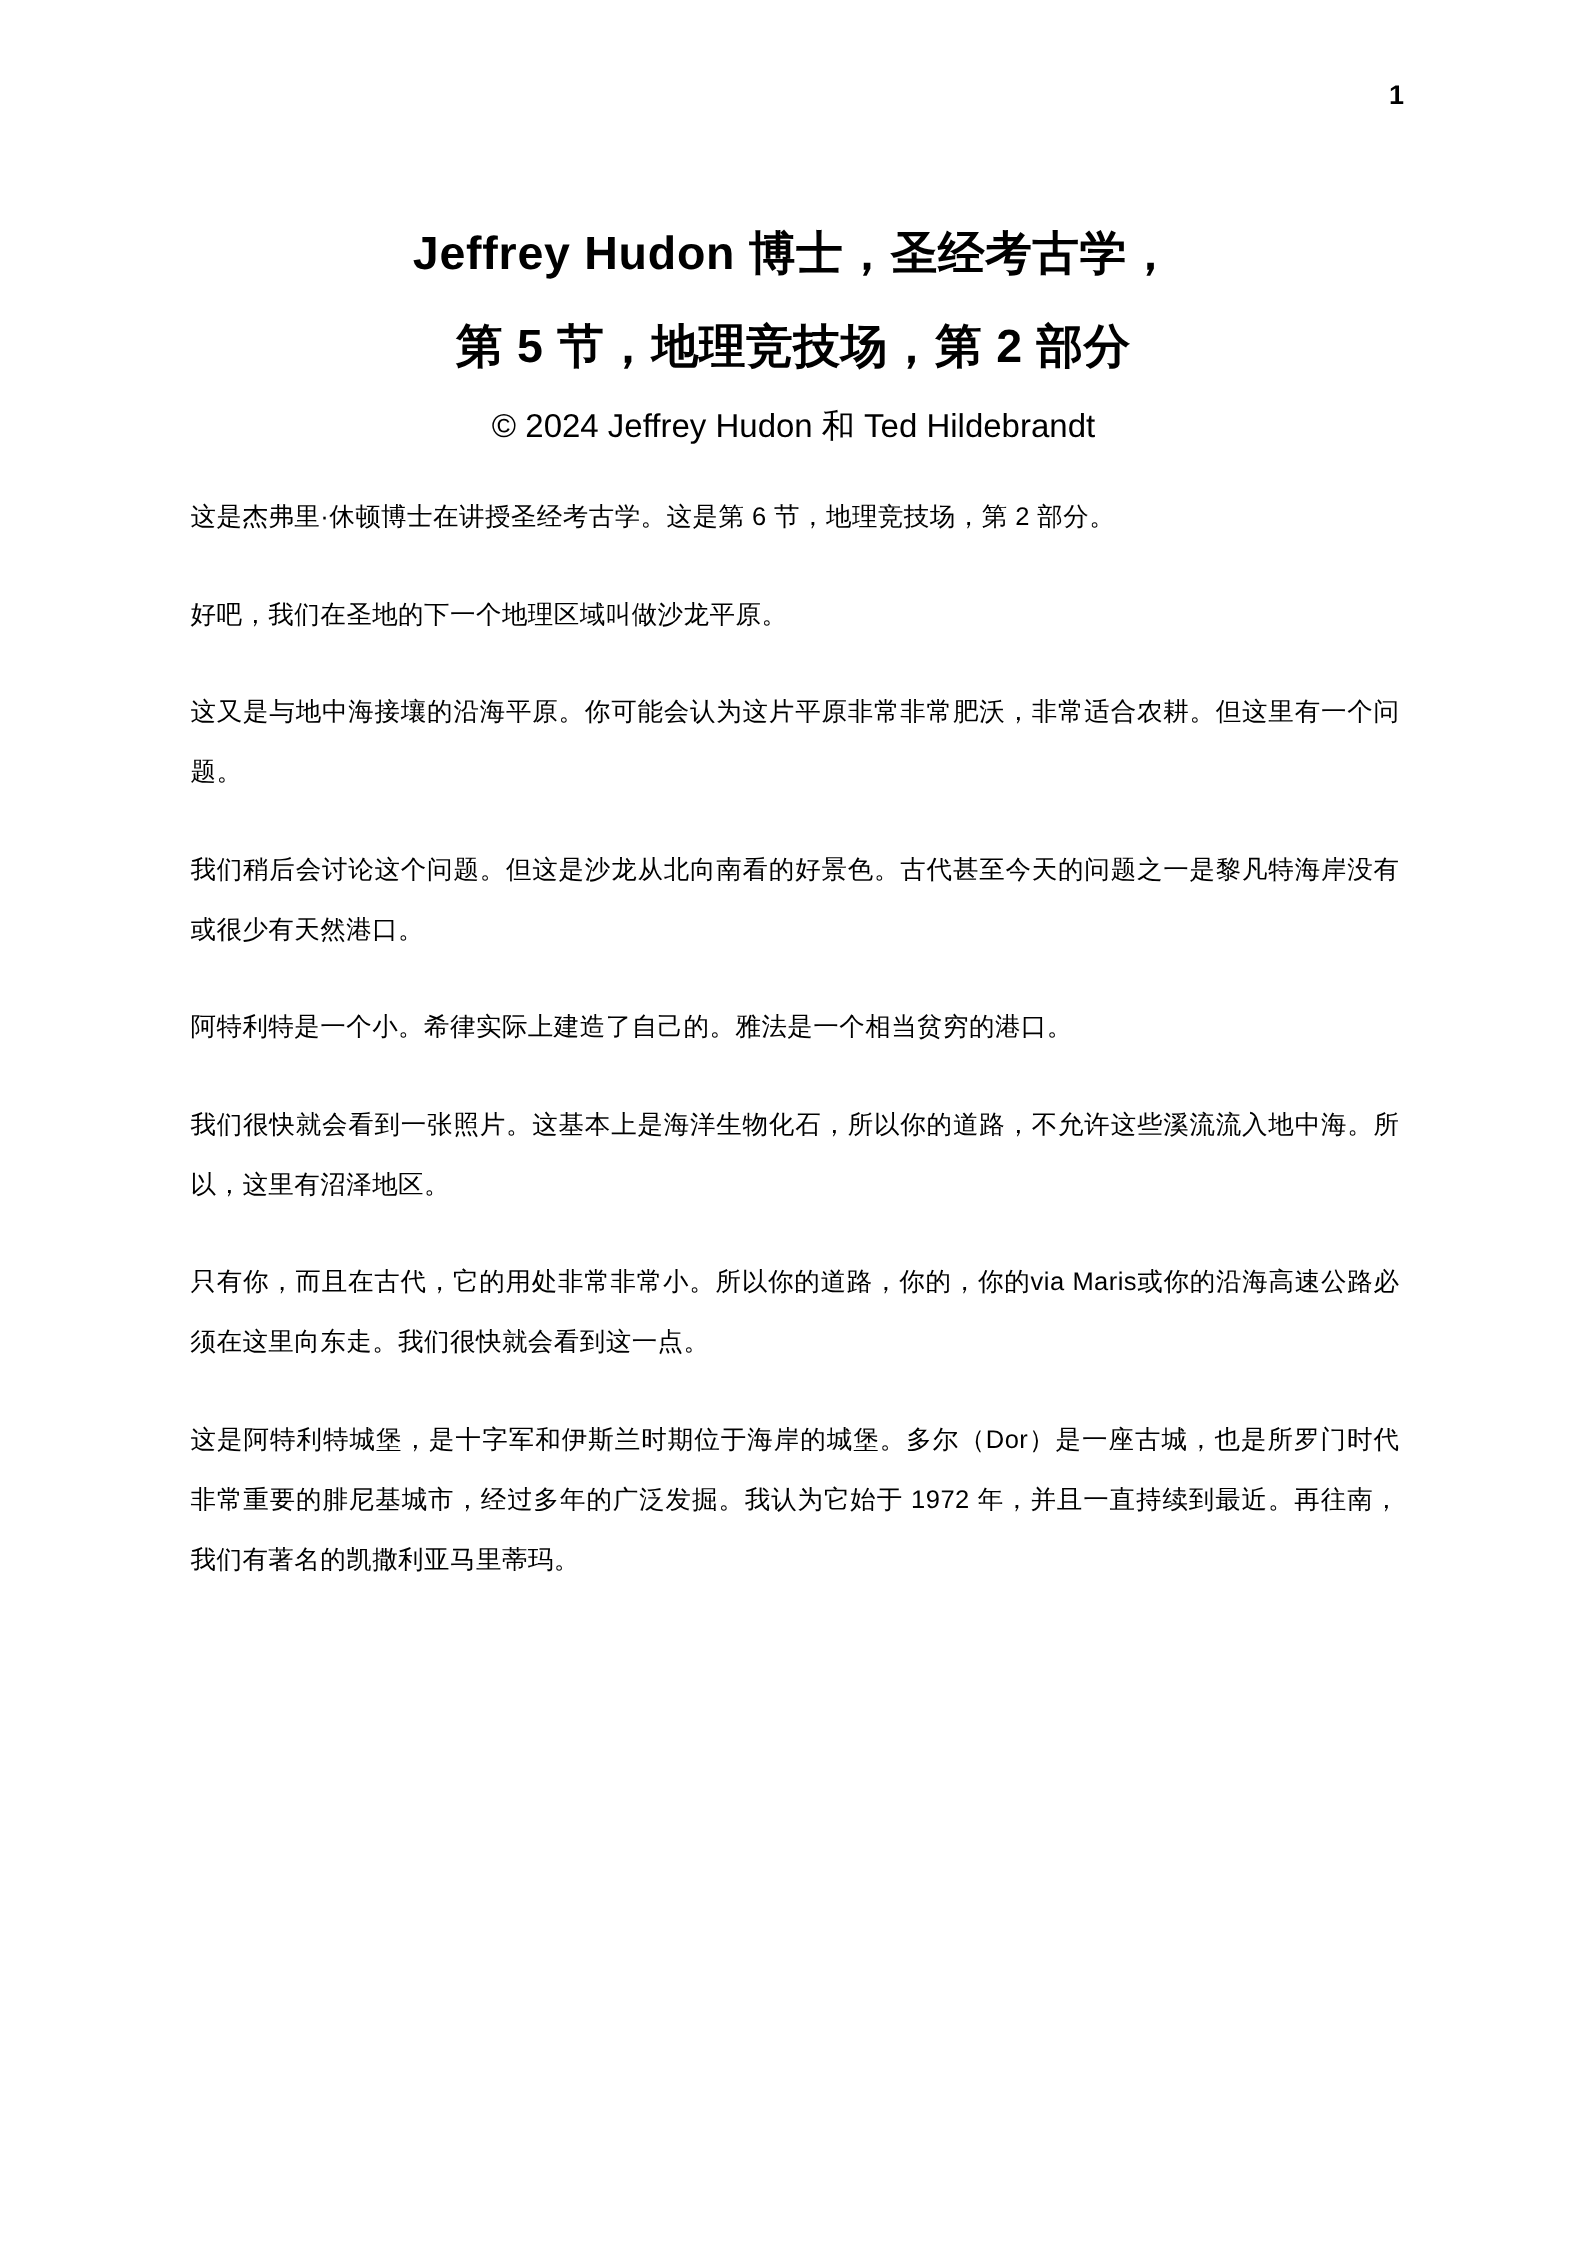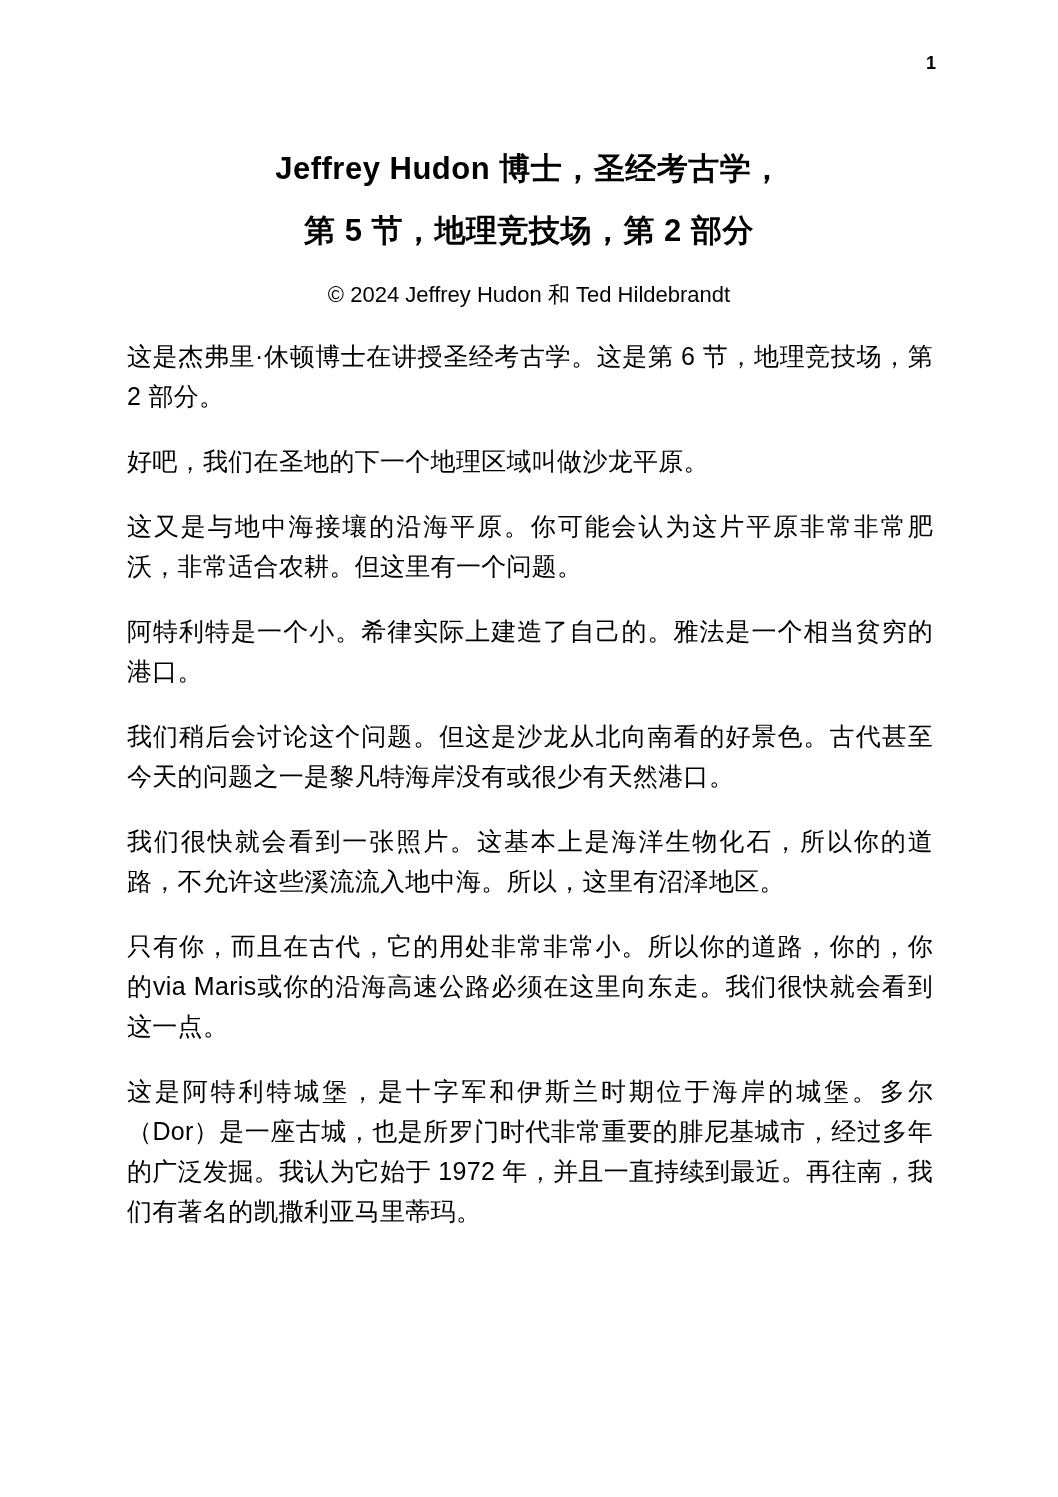--- a/index.html
+++ b/index.html
@@ -33,27 +33,27 @@
     font-size: 31px;
     font-weight: bold;
     line-height: 62px;
     letter-spacing: 0.5px;
     text-align: center;
   }
   .copyright {
     font-size: 22px;
     font-weight: normal;
     line-height: 30px;
-    margin-top: 18px;
+    margin-top: 7px;
   }
   .content {
     margin: 26px 125px 0 127px;
   }
   .para {
-    font-size: 25px;
+    font-size: 17px;
     line-height: 40px;
     margin: 0 0 25px 0;
     text-align: justify;
     letter-spacing: 0.3px;
   }
 </style>
 </head>
 <body>
 
 <div class="page">
@@ -63,20 +63,20 @@
   <div class="doc-header">
     <div class="title-line">Jeffrey Hudon 博士，圣经考古学，</div>
     <div class="title-line">第 5 节，地理竞技场，第 2 部分</div>
     <div class="copyright">© 2024 Jeffrey Hudon 和 Ted Hildebrandt</div>
   </div>
 
   <div class="content">
     <p class="para">这是杰弗里·休顿博士在讲授圣经考古学。这是第 6 节，地理竞技场，第 2 部分。</p>
     <p class="para">好吧，我们在圣地的下一个地理区域叫做沙龙平原。</p>
     <p class="para">这又是与地中海接壤的沿海平原。你可能会认为这片平原非常非常肥沃，非常适合农耕。但这里有一个问题。</p>
+    <p class="para">我们稍后会讨论这个问题。但这是沙龙从北向南看的好景色。古代甚至今天的问题之一是黎凡特海岸没有或很少有天然港口。</p>
     <p class="para">阿特利特是一个小。希律实际上建造了自己的。雅法是一个相当贫穷的港口。</p>
-    <p class="para">我们稍后会讨论这个问题。但这是沙龙从北向南看的好景色。古代甚至今天的问题之一是黎凡特海岸没有或很少有天然港口。</p>
     <p class="para">我们很快就会看到一张照片。这基本上是海洋生物化石，所以你的道路，不允许这些溪流流入地中海。所以，这里有沼泽地区。</p>
     <p class="para">只有你，而且在古代，它的用处非常非常小。所以你的道路，你的，你的via Maris或你的沿海高速公路必须在这里向东走。我们很快就会看到这一点。</p>
     <p class="para">这是阿特利特城堡，是十字军和伊斯兰时期位于海岸的城堡。多尔（Dor）是一座古城，也是所罗门时代非常重要的腓尼基城市，经过多年的广泛发掘。我认为它始于 1972 年，并且一直持续到最近。再往南，我们有著名的凯撒利亚马里蒂玛。</p>
   </div>
 
 </div>
 
 </body></html>

